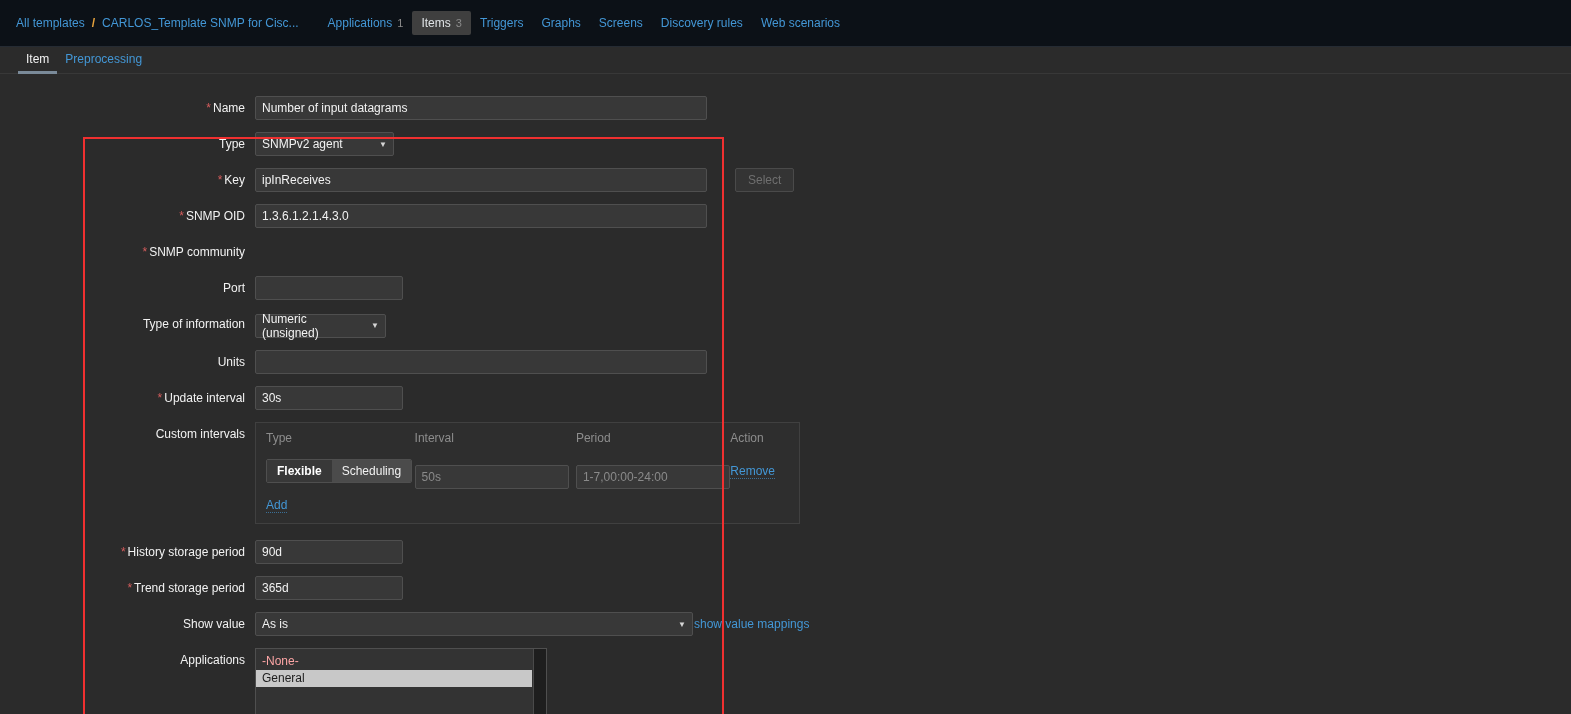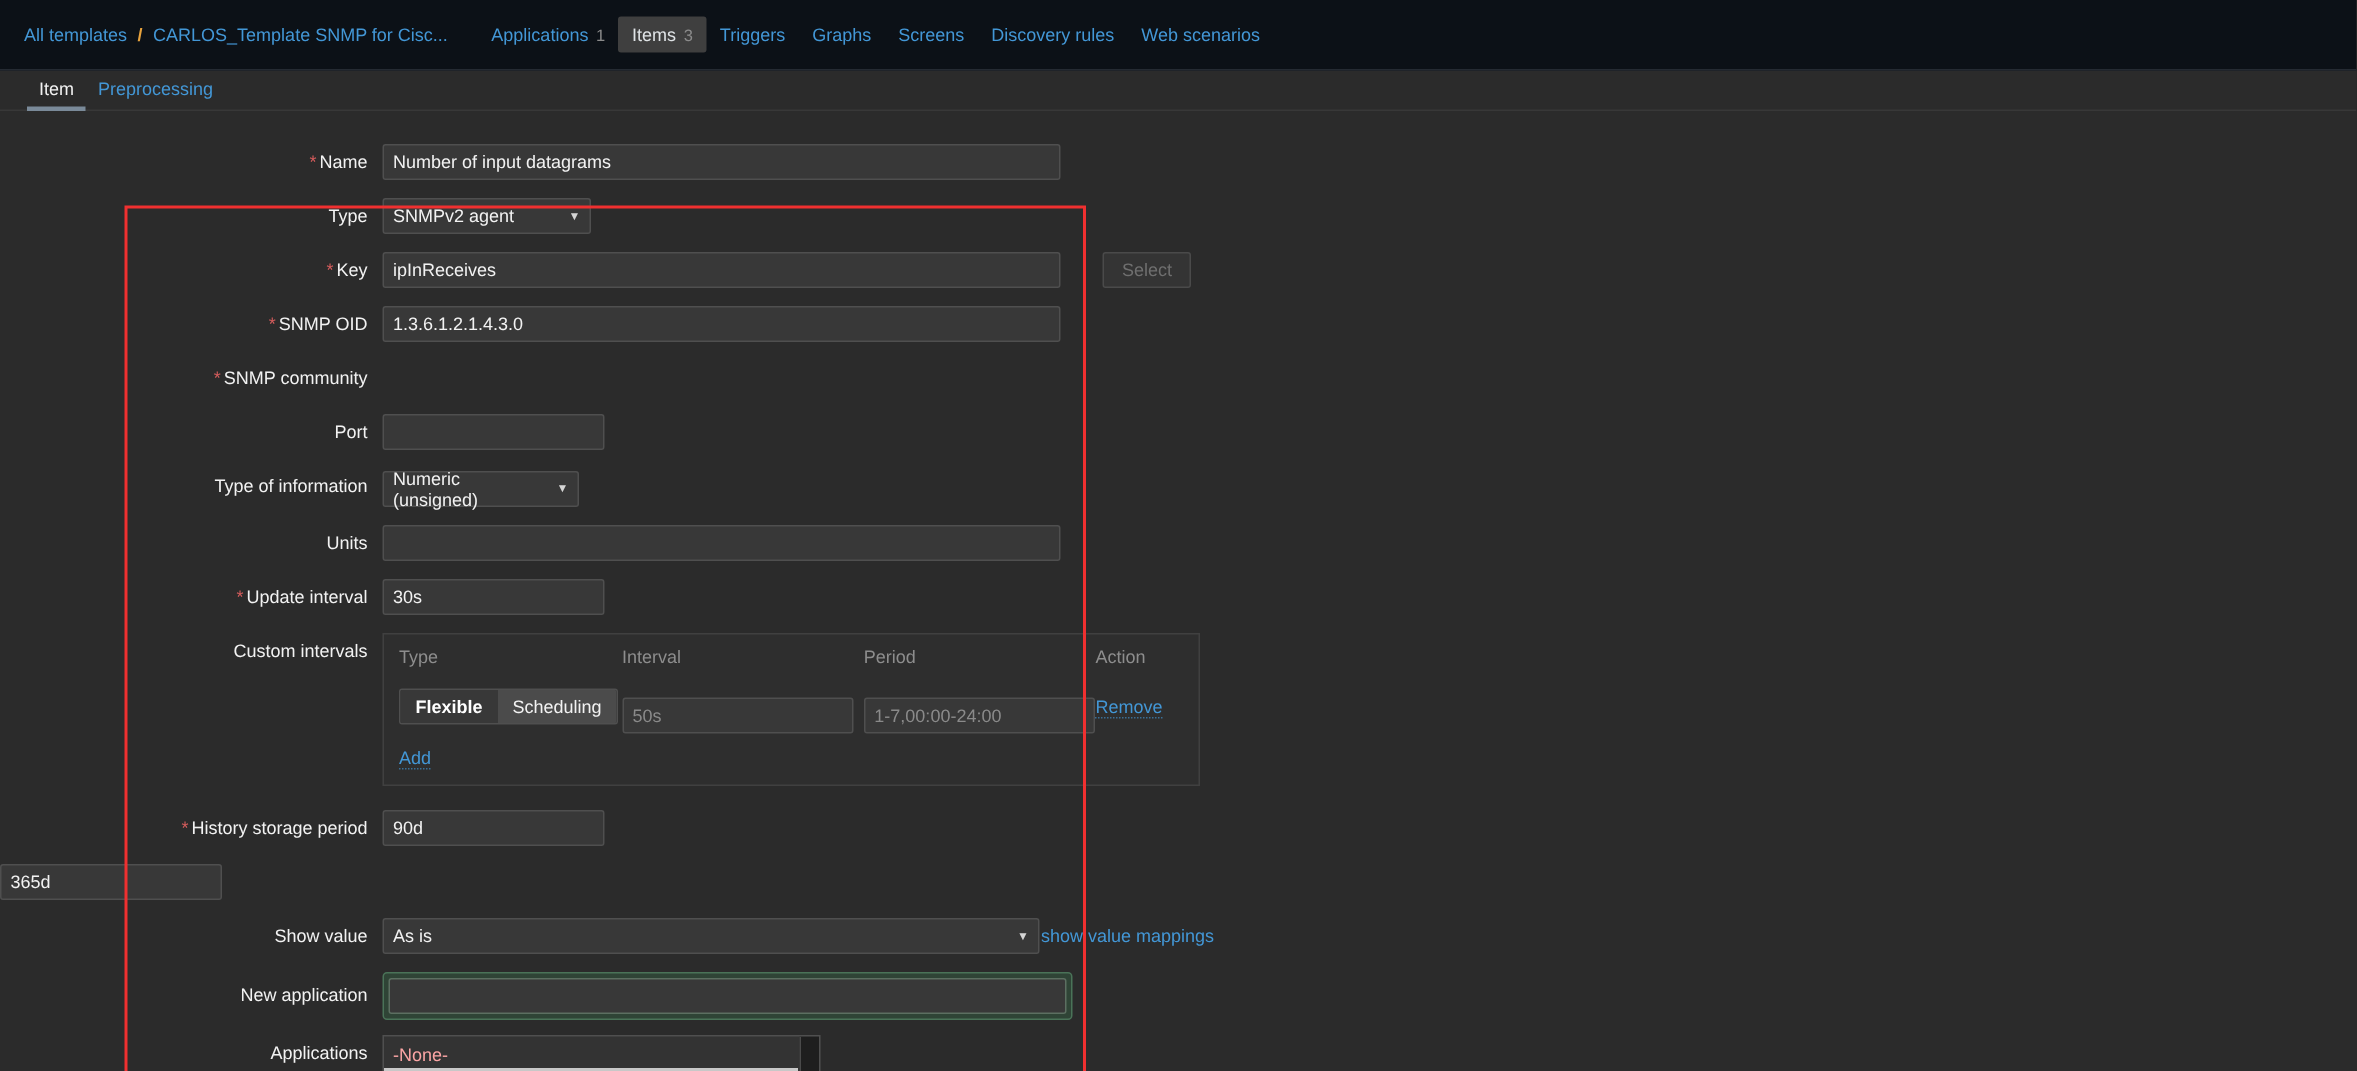--- a/index.html
+++ b/index.html
@@ -291,40 +291,35 @@
       <a class="blue-link add-link" href="#">Add</a>
     </div>
   </div>
 
   <div class="row" style="margin-top:16px;">
     <div class="lbl"><span class="req">*</span><span>History storage period</span></div>
     <div class="fld"><input class="txt w-mid" type="text" value="90d" style=""></div>
   </div>
 
   <div class="row">
+    <div class="lbl"><span class="req">*</span><span>Trend storage period</span></div>
     <div class="fld"><input class="txt w-mid" type="text" value="365d" style=""></div>
   </div>
 
   <div class="row">
     <div class="lbl">Show value</div>
     <div class="fld" style="display:flex; align-items:center; gap:1px;">
       <span class="sel-wrap">
         <div class="fake-sel w-show">As is</div>
         <span class="arrow">▼</span>
       </span>
       <a class="plain-link" href="#">show value mappings</a>
     </div>
   </div>
 
-  <div class="row" style="margin-bottom:10px;">
-    <div class="lbl" style="line-height:30px;">New application</div>
-    <div class="fld focus-ring">
-      <input class="txt" style="width: 452px;" type="text" value="">
-    </div>
-  </div>
 
   <div class="row">
     <div class="lbl">Applications</div>
     <div class="fld listbox">
       <div class="lb-item">-None-</div>
       <div class="lb-item sel">General</div>
       <div class="lb-scroll"></div>
     </div>
   </div>
 

